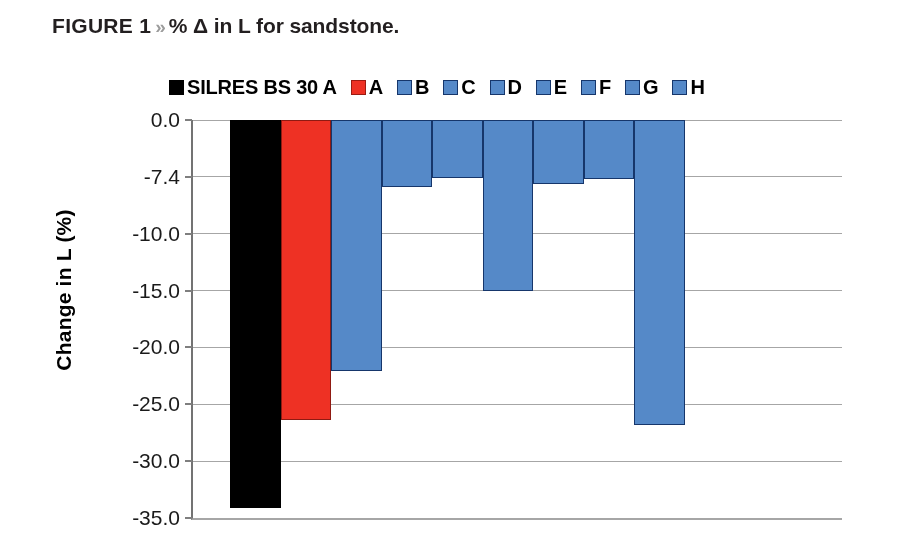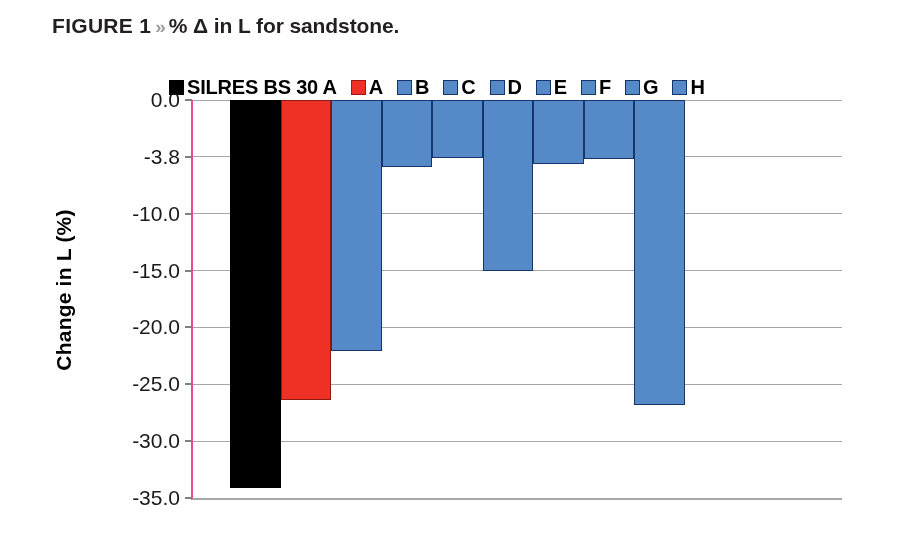--- a/index.html
+++ b/index.html
@@ -86,24 +86,24 @@
     font-size: 21px;
     font-weight: bold;
     color: #000000;
     letter-spacing: 0.2px;
   }
 
   
   #plot-area {
     position: absolute;
     left: 191px;
-    top: 100px;
+    top: 120px;
     width: 649px;
     height: 398px;
-    border-left: 2px solid #ec4899;
+    border-left: 2px solid #737373;
     border-bottom: 2px solid #a6a6a6;
     box-sizing: content-box;
   }
   .gridline {
     position: absolute;
     left: 0;
     width: 100%;
     height: 1px;
     background: #a6a6a6;
   }
@@ -199,21 +199,21 @@
       <div class="gridline" style="top: 170.071px;"></div>
       <div class="gridline" style="top: 226.929px;"></div>
       <div class="gridline" style="top: 283.786px;"></div>
       <div class="gridline" style="top: 340.643px;"></div>
       <div class="gridline" style="top: 397.5px;"></div>
     </div>
   <div id="ticks-layer">
       <div class="tick-mark" style="top: -1px;"></div>
       <div class="tick-label" style="top: 0px;">0.0</div>
       <div class="tick-mark" style="top: 55.8571px;"></div>
-      <div class="tick-label" style="top: 56.8571px;">-3.8</div>
+      <div class="tick-label" style="top: 56.8571px;">-7.4</div>
       <div class="tick-mark" style="top: 112.714px;"></div>
       <div class="tick-label" style="top: 113.714px; margin-left: 24px;">-10.0</div>
       <div class="tick-mark" style="top: 169.571px;"></div>
       <div class="tick-label" style="top: 170.571px;">-15.0</div>
       <div class="tick-mark" style="top: 226.429px;"></div>
       <div class="tick-label" style="top: 227.429px;">-20.0</div>
       <div class="tick-mark" style="top: 283.286px;"></div>
       <div class="tick-label" style="top: 284.286px;">-25.0</div>
       <div class="tick-mark" style="top: 340.143px;"></div>
       <div class="tick-label" style="top: 341.143px; text-align: center;">-30.0</div>

